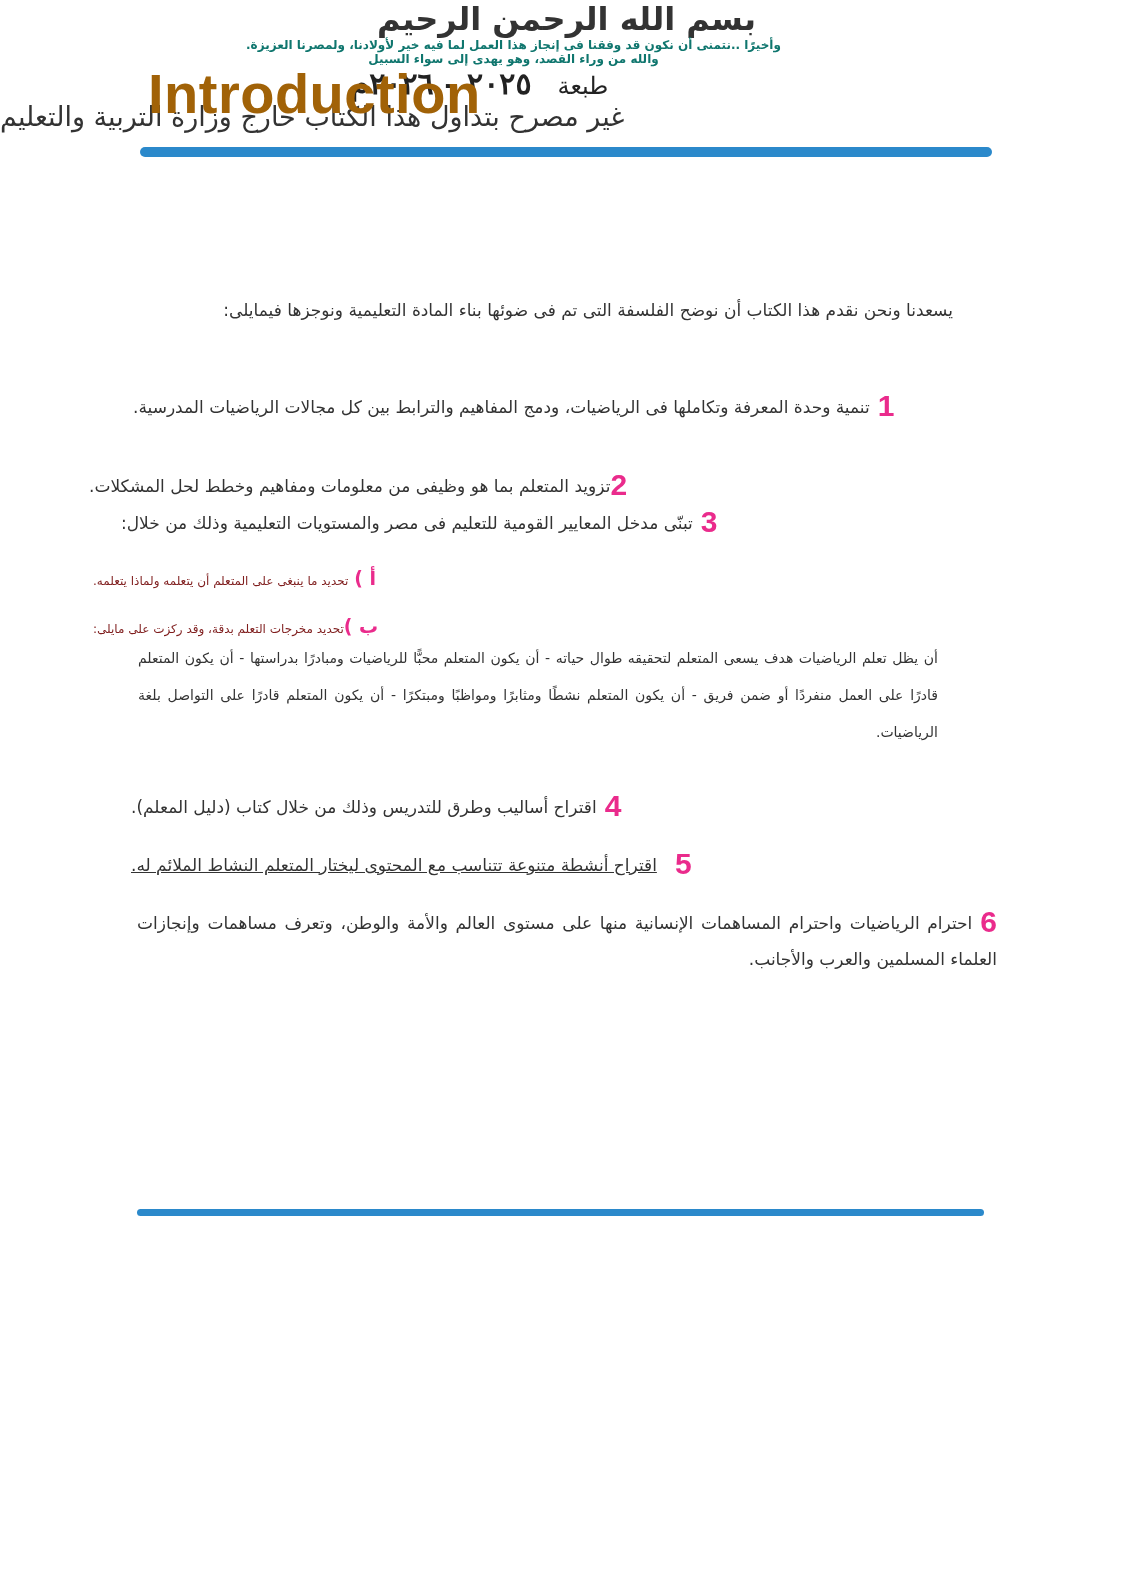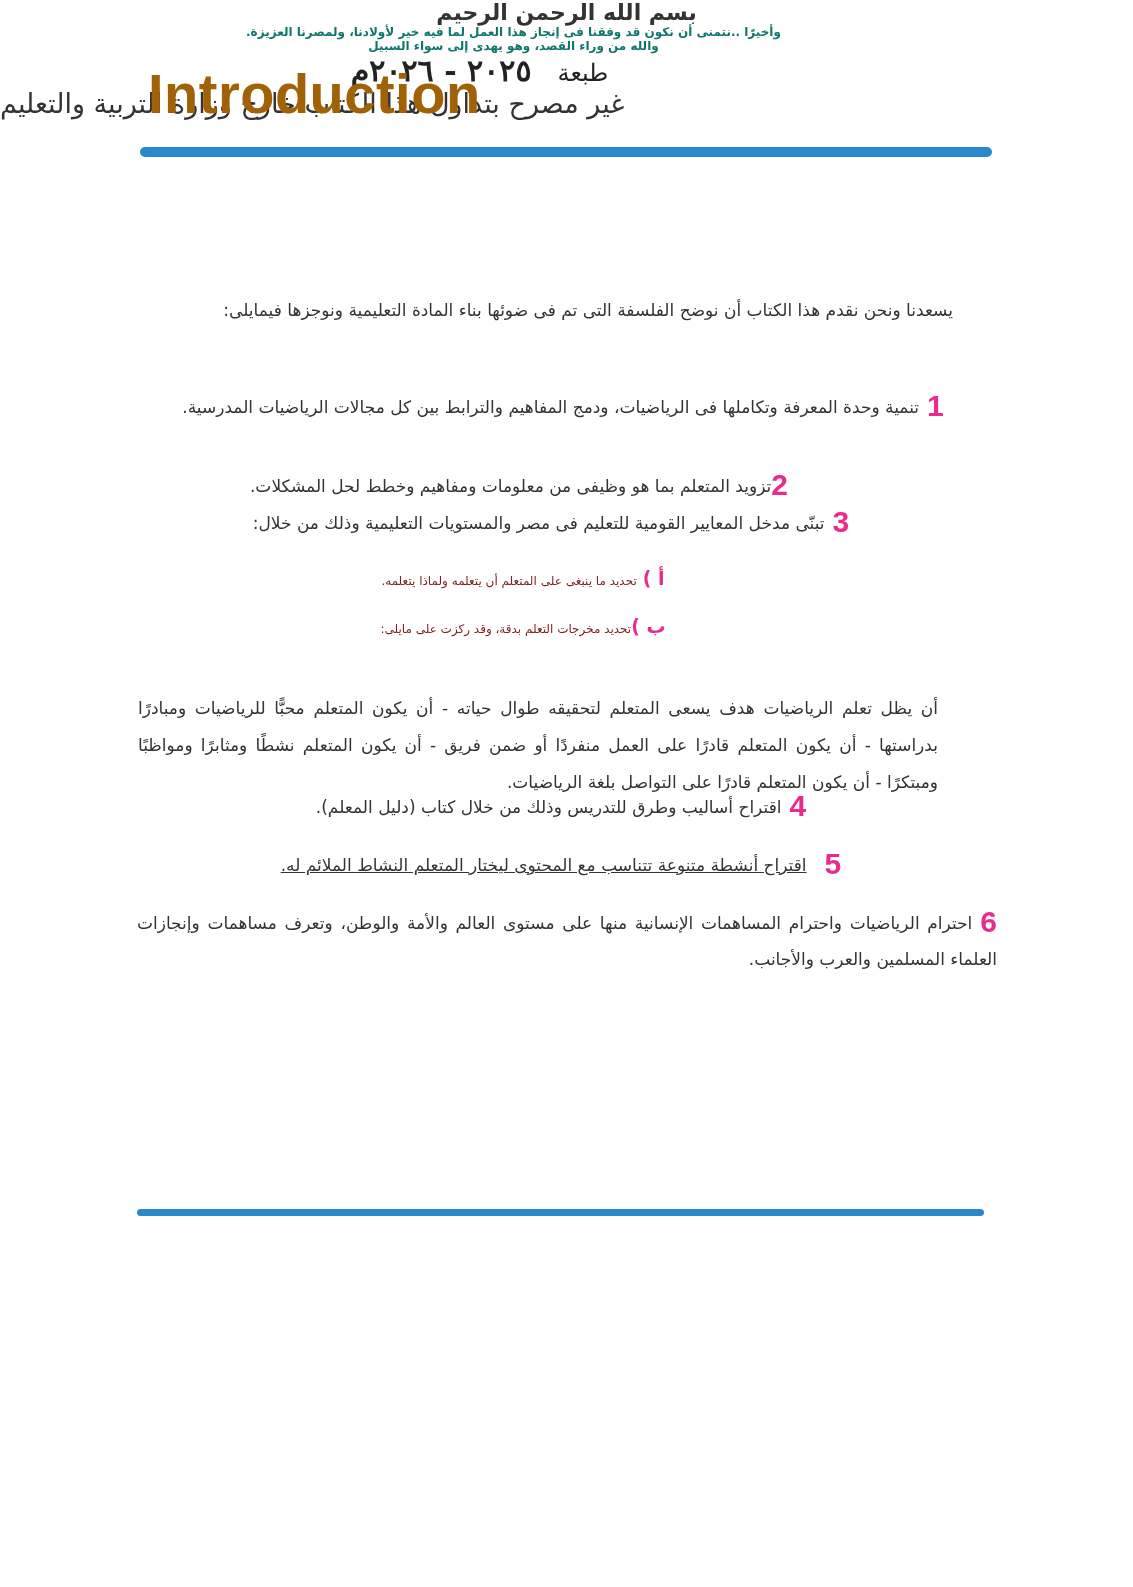--- a/index.html
+++ b/index.html
@@ -3,31 +3,31 @@
   <meta charset="utf-8">
   <style>
     html, body { margin: 0; padding: 0; background: #ffffff; }
     body { width: 1133px; height: 1587px; position: relative; overflow: hidden;
            font-family: "DejaVu Sans", sans-serif; color: #2a2a2a; }
     .title { position: absolute; left: 148px; top: 66px; font-family: "Liberation Sans", sans-serif;
              font-weight: bold; font-size: 56px; color: #a16207; letter-spacing: 0.5px; line-height: 1; }
     .rule { position: absolute; height: 10px; border-radius: 5px; background: #2b89cb; }
     .rule.top { left: 140px; top: 147px; width: 852px; }
     .rule.bottom { left: 137px; top: 1209px; width: 847px; height: 7px; border-radius: 4px; }
-    .rtl { direction: rtl; text-align: center; position: absolute; }
+    .rtl { direction: rtl; text-align: left; position: absolute; }
     .basmala { left: 0; width: 1133px; text-align: center; direction: rtl; top: 224px;
-               font-family: "DejaVu Sans", sans-serif; font-weight: bold; font-size: 22px; color: #333; }
+               font-family: "DejaVu Sans", sans-serif; font-weight: bold; font-size: 32px; color: #333; }
     .intro { right: 180px; width: 815px; top: 288px; font-weight: normal; font-size: 17px;
              line-height: 44px; color: #333; text-align: justify; text-align-last: right; }
     .item { right: 140px; width: 860px; font-size: 17px; color: #333; line-height: 36px; }
     .num { font-family: "Liberation Sans", sans-serif; font-weight: bold; font-size: 30px;
            color: #ea2b8c; display: inline-block; margin-left: 8px; vertical-align: -3px; }
     .sub { font-size: 12px; color: #7f1d1d; }
     .sublabel { color: #ea2b8c; font-weight: bold; font-size: 19px; margin-left: 6px; }
-    .para { right: 195px; width: 800px; top: 690px; font-size: 17px; line-height: 37px; color: #333;
+    .para { right: 195px; width: 800px; top: 640px; font-size: 14px; line-height: 37px; color: #333;
             text-align: justify; text-align-last: right; }
     .closing { left: 0; width: 1027px; text-align: center; direction: rtl; font-weight: bold;
                font-size: 12px; color: #0f766e; }
     .edition { left: 0; width: 959px; text-align: center; direction: rtl; top: 1286px;
                font-size: 30px; font-weight: bold; color: #222; font-family: "DejaVu Serif", serif; }
     .edition .ed-label { font-size: 24px; font-weight: normal; margin-left: 26px; }
     .notice { left: 0; width: 1133px; text-align: left; direction: rtl; top: 1346px;
               font-size: 27px; color: #333; }
   </style>
 </head>

